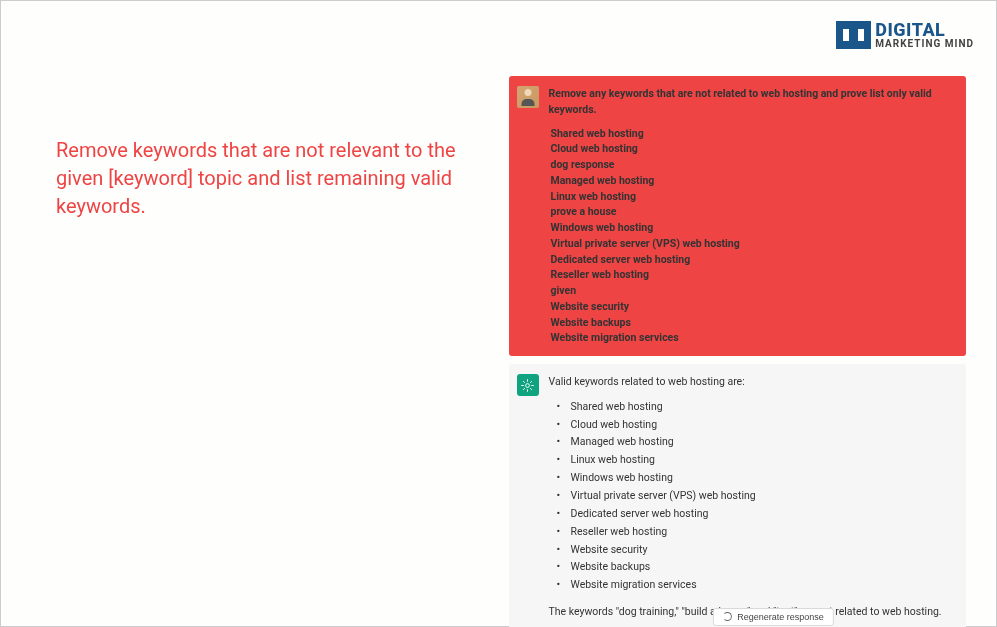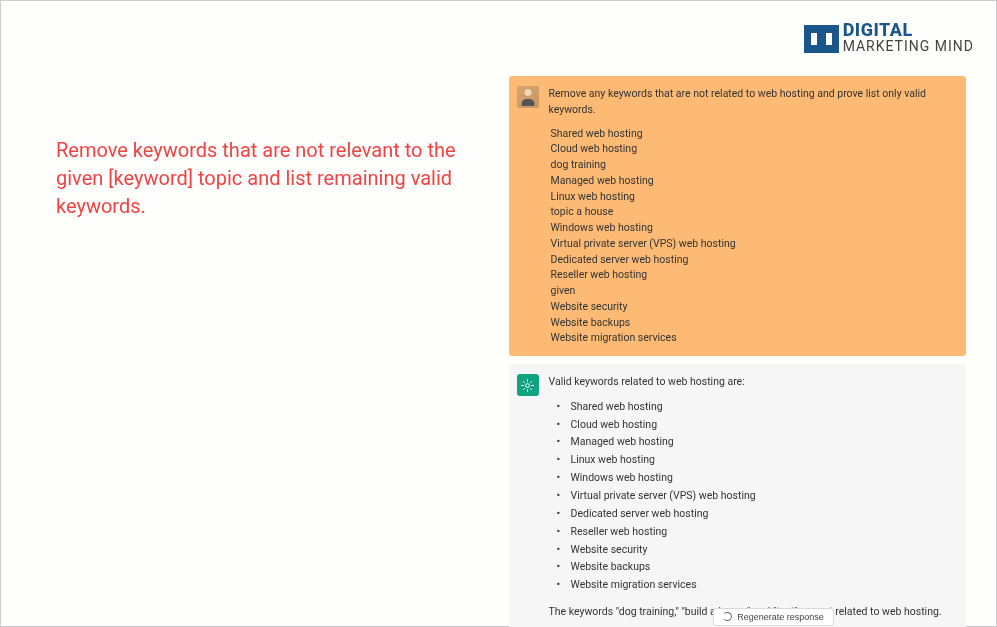--- a/index.html
+++ b/index.html
@@ -61,22 +61,22 @@
       flex-direction: column;
       line-height: 1;
     }
     .logo-text-top {
       font-size: 18px;
       font-weight: 800;
       color: #1a568a;
       letter-spacing: 0.5px;
     }
     .logo-text-bottom {
-      font-size: 14px;
-      font-weight: 400;
+      font-size: 10px;
+      font-weight: 700;
       color: #444;
       letter-spacing: 1px;
     }
     .left-panel {
       width: 50%;
       padding: 135px 40px 40px 55px;
     }
     .prompt-title {
       font-size: 32px;
       font-weight: 700;
@@ -100,21 +100,22 @@
     .chat-block {
       background: #fcfcfc;
       border-radius: 3px;
       padding: 10px 12px 10px 40px;
       position: relative;
       font-size: 10.5px;
       color: #333;
       line-height: 1.5;
     }
     .chat-block.user {
-      background: #fdba74;
+      background: #ef4444;
+      font-weight: bold;
     }
     .chat-block.assistant {
       background: #f6f6f7;
     }
     .avatar {
       position: absolute;
       left: 8px;
       top: 10px;
       width: 22px;
       height: 22px;
@@ -230,24 +231,24 @@
   </div>
 
   <div class="right-panel">
 
     <div class="chat-block user">
       <div class="avatar user-avatar"></div>
       <div class="user-prompt">Remove any keywords that are not related to web hosting and prove list only valid keywords.</div>
       <div class="keyword-list-plain" id="user-keywords">
           <div>Shared web hosting</div>
           <div>Cloud web hosting</div>
-          <div>dog training</div>
+          <div>dog response</div>
           <div>Managed web hosting</div>
           <div>Linux web hosting</div>
-          <div>topic a house</div>
+          <div>prove a house</div>
           <div>Windows web hosting</div>
           <div>Virtual private server (VPS) web hosting</div>
           <div>Dedicated server web hosting</div>
           <div>Reseller web hosting</div>
           <div>given</div>
           <div>Website security</div>
           <div>Website backups</div>
           <div>Website migration services</div>
         </div>
     </div>

